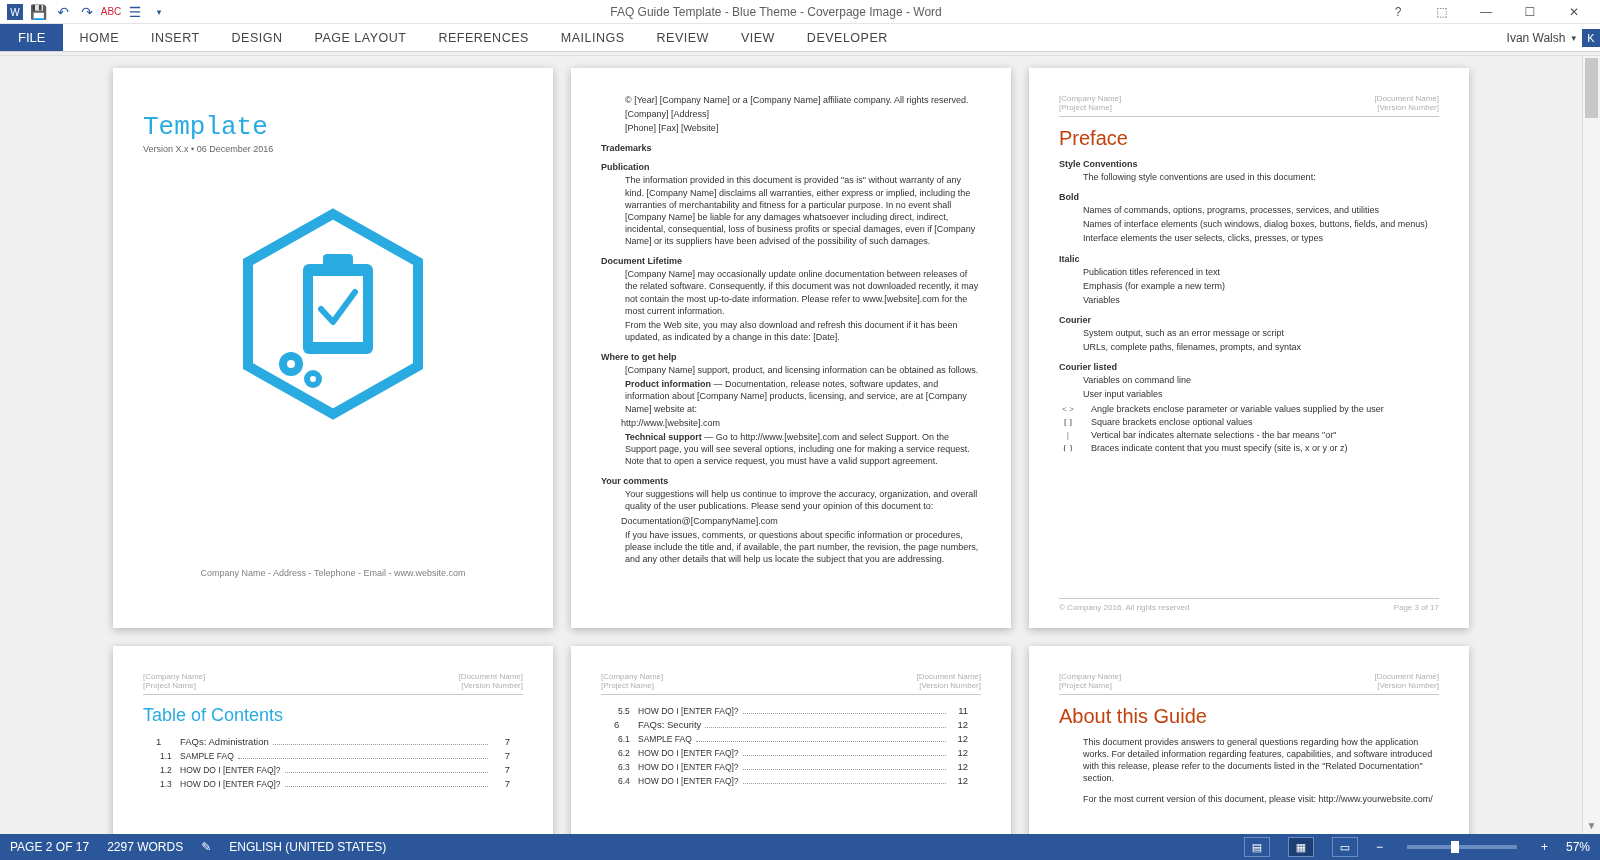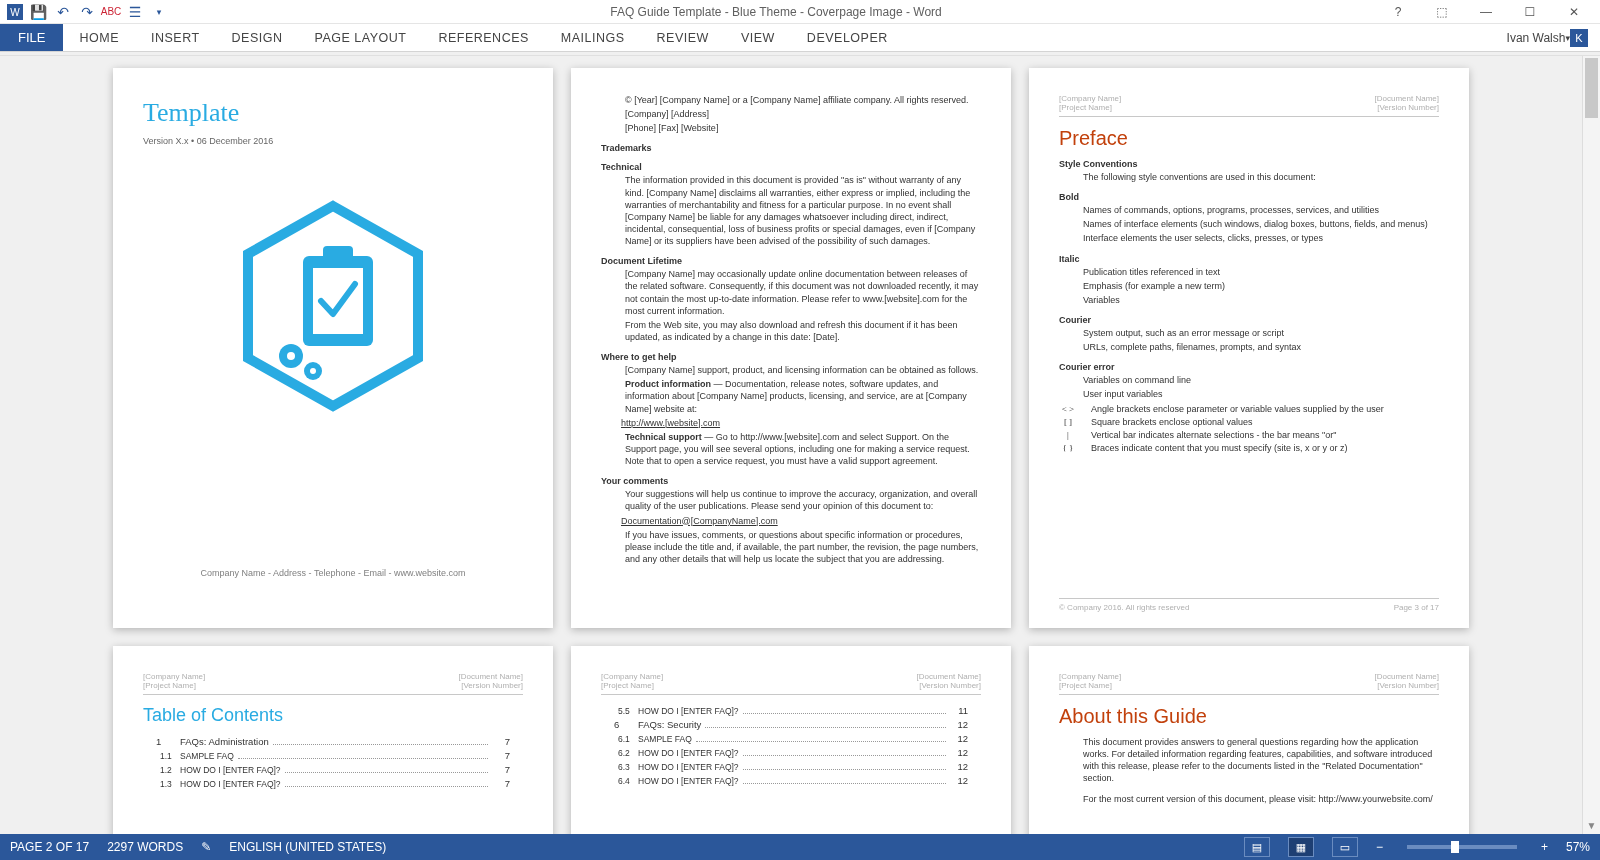--- a/index.html
+++ b/index.html
@@ -7,40 +7,40 @@
 
 .titlebar{height:24px;background:#fff;display:flex;align-items:center;border-bottom:1px solid #e5e5e5;}
 .qat{display:flex;align-items:center;gap:2px;padding:0 4px;}
 .qat-btn{width:22px;height:22px;display:flex;align-items:center;justify-content:center;color:#2b579a;font-size:14px;}
 .titlebar-center{flex:1;text-align:center;color:#606060;font-size:12px;}
 .titlebar-right{display:flex;align-items:center;gap:4px;padding-right:6px;}
 .win-btn{width:40px;height:22px;display:flex;align-items:center;justify-content:center;color:#555;}
 .ribbon{height:28px;background:#fff;display:flex;align-items:stretch;border-bottom:1px solid #d4d4d4;}
 .file-tab{background:#2b579a;color:#fff;font-size:13px;padding:0 18px;display:flex;align-items:center;}
 .rtab{padding:0 16px;display:flex;align-items:center;color:#444;font-size:12.5px;letter-spacing:.5px;cursor:pointer;}
-.ribbon-right{margin-left:auto;display:flex;align-items:center;padding-right:12px;color:#444;font-size:12px;}
+.ribbon-right{margin-left:auto;display:flex;align-items:center;padding-right:0;gap:6px;color:#444;font-size:12px;}
 .user-badge{width:18px;height:18px;background:#2b579a;color:#fff;font-size:11px;display:flex;align-items:center;justify-content:center;}
 .ruler{height:4px;background:#f0f0f0;border-bottom:1px solid #e0e0e0;}
 
 .surface{height:778px;background:#f0f0f0;display:flex;overflow:hidden;}
 .pages{flex:1;padding:12px 40px 0 40px;display:grid;grid-template-columns:repeat(3,440px);grid-auto-rows:560px;gap:18px;justify-content:center;}
 .page{background:#fff;box-shadow:0 2px 8px rgba(0,0,0,.25);padding:26px 30px;font-size:9px;color:#333;overflow:hidden;position:relative;}
 .page-header{display:flex;justify-content:space-between;color:#b0b0b0;font-size:8px;margin-bottom:4px;}
 .page-header-rule{border:none;border-top:1px solid #c8c8c8;margin:2px 0 10px;}
 .page-footer{position:absolute;bottom:16px;left:30px;right:30px;border-top:1px solid #c8c8c8;padding-top:4px;display:flex;justify-content:space-between;color:#b0b0b0;font-size:8px;}
 
 .cover h1{font-family:"Segoe UI Light","Segoe UI",Arial;font-weight:300;font-size:38px;color:#29abe2;letter-spacing:1px;margin-top:20px;}
-.cover h2{font-family:Liberation Serif, serif;font-weight:300;font-size:26px;color:#29abe2;margin-top:4px;}
-.cover .ver{font-size:9px;color:#666;margin-top:8px;}
+.cover h2{font-family:Liberation Mono, monospace;font-weight:300;font-size:26px;color:#29abe2;margin-top:18px;}
+.cover .ver{font-size:9px;color:#666;margin-top:2px;}
 .cover .icon-wrap{margin:50px auto 0;display:flex;justify-content:center;}
 .cover .footer-line{position:absolute;bottom:50px;left:0;right:0;text-align:center;color:#808080;font-size:9px;}
 
 .sec-b{font-weight:bold;font-size:9px;margin:9px 0 2px;}
 .sec-t{font-size:9px;line-height:1.35;margin-bottom:2px;padding-left:24px;}
-.indent{padding-left:20px;text-decoration:underline;}
+.indent{padding-left:20px;}
 .h3{color:#c2410c;font-size:20px;font-weight:400;margin:4px 0 8px;}
 .conv-row{display:flex;gap:14px;font-size:9px;margin:3px 0;}
 .conv-sym{width:18px;text-align:center;font-family:serif;}
 
 .toc h3{color:#29abe2;font-size:18px;font-weight:400;margin:4px 0 10px;}
 .toc-row{display:flex;align-items:baseline;font-size:9.5px;margin:3px 13px;}
 .toc-num{width:24px;}
 .toc-txt{}
 .toc-dots{flex:1;border-bottom:1px dotted #999;margin:0 4px;height:8px;}
 .toc-pg{width:18px;text-align:right;}
@@ -127,21 +127,21 @@
         </svg>
       </div>
       <div class="footer-line">Company Name - Address - Telephone - Email - www.website.com</div>
     </div>
 
     <div class="page">
       <p class="sec-t">© [Year] [Company Name] or a [Company Name] affiliate company. All rights reserved.</p>
       <p class="sec-t">[Company] [Address]</p>
       <p class="sec-t">[Phone] [Fax] [Website]</p>
       <p class="sec-b">Trademarks</p>
-      <p class="sec-b">Technical</p>
+      <p class="sec-b">Publication</p>
       <p class="sec-t">The information provided in this document is provided "as is" without warranty of any kind. [Company Name] disclaims all warranties, either express or implied, including the warranties of merchantability and fitness for a particular purpose. In no event shall [Company Name] be liable for any damages whatsoever including direct, indirect, incidental, consequential, loss of business profits or special damages, even if [Company Name] or its suppliers have been advised of the possibility of such damages.</p>
       <p class="sec-b">Document Lifetime</p>
       <p class="sec-t">[Company Name] may occasionally update online documentation between releases of the related software. Consequently, if this document was not downloaded recently, it may not contain the most up-to-date information. Please refer to www.[website].com for the most current information.</p>
       <p class="sec-t">From the Web site, you may also download and refresh this document if it has been updated, as indicated by a change in this date: [Date].</p>
       <p class="sec-b">Where to get help</p>
       <p class="sec-t">[Company Name] support, product, and licensing information can be obtained as follows.</p>
       <p class="sec-t"><b>Product information</b><span> — Documentation, release notes, software updates, and information about [Company Name] products, licensing, and service, are at [Company Name] website at:</span></p>
       <p class="sec-t indent">http://www.[website].com</p>
       <p class="sec-t"><b>Technical support</b><span> — Go to http://www.[website].com and select Support. On the Support page, you will see several options, including one for making a service request. Note that to open a service request, you must have a valid support agreement.</span></p>
       <p class="sec-b">Your comments</p>
@@ -170,21 +170,21 @@
           <p class="sec-t">Names of commands, options, programs, processes, services, and utilities</p>
           <p class="sec-t">Names of interface elements (such windows, dialog boxes, buttons, fields, and menus)</p>
           <p class="sec-t">Interface elements the user selects, clicks, presses, or types</p>
           <p class="sec-b">Italic</p>
           <p class="sec-t">Publication titles referenced in text</p>
           <p class="sec-t">Emphasis (for example a new term)</p>
           <p class="sec-t">Variables</p>
           <p class="sec-b">Courier</p>
           <p class="sec-t">System output, such as an error message or script</p>
           <p class="sec-t">URLs, complete paths, filenames, prompts, and syntax</p>
-          <p class="sec-b">Courier error</p>
+          <p class="sec-b">Courier listed</p>
           <p class="sec-t">Variables on command line</p>
           <p class="sec-t">User input variables</p>
         </div>
       <div id="sym-list">
           <div class="conv-row">
             <div class="conv-sym">&lt; &gt;</div>
             <div>Angle brackets enclose parameter or variable values supplied by the user</div>
           </div>
           <div class="conv-row">
             <div class="conv-sym">[ ]</div>

